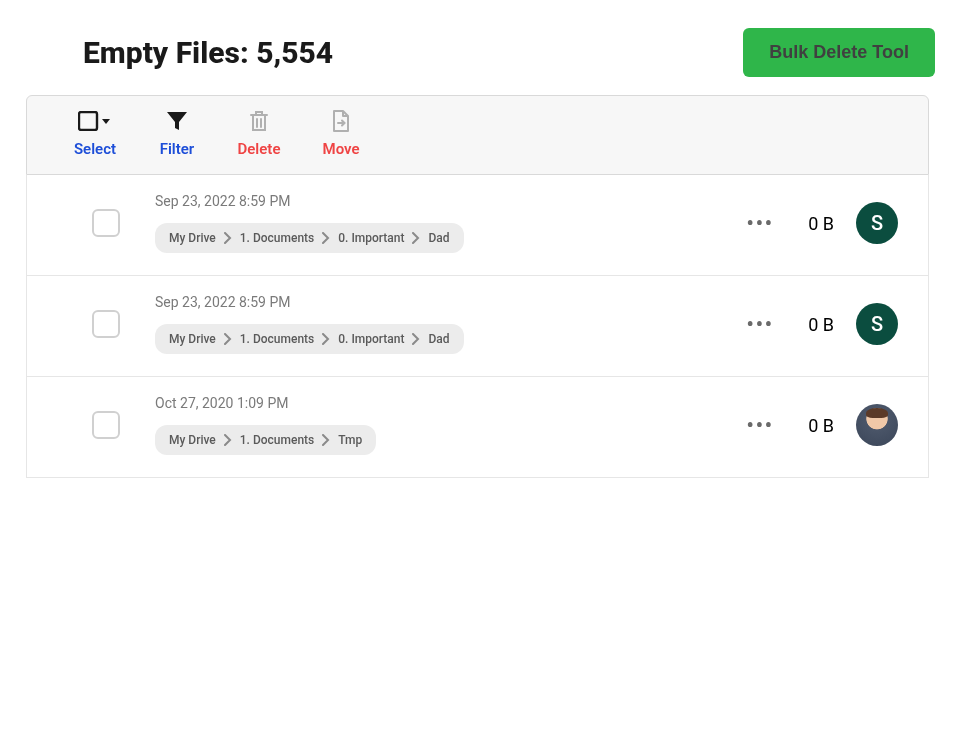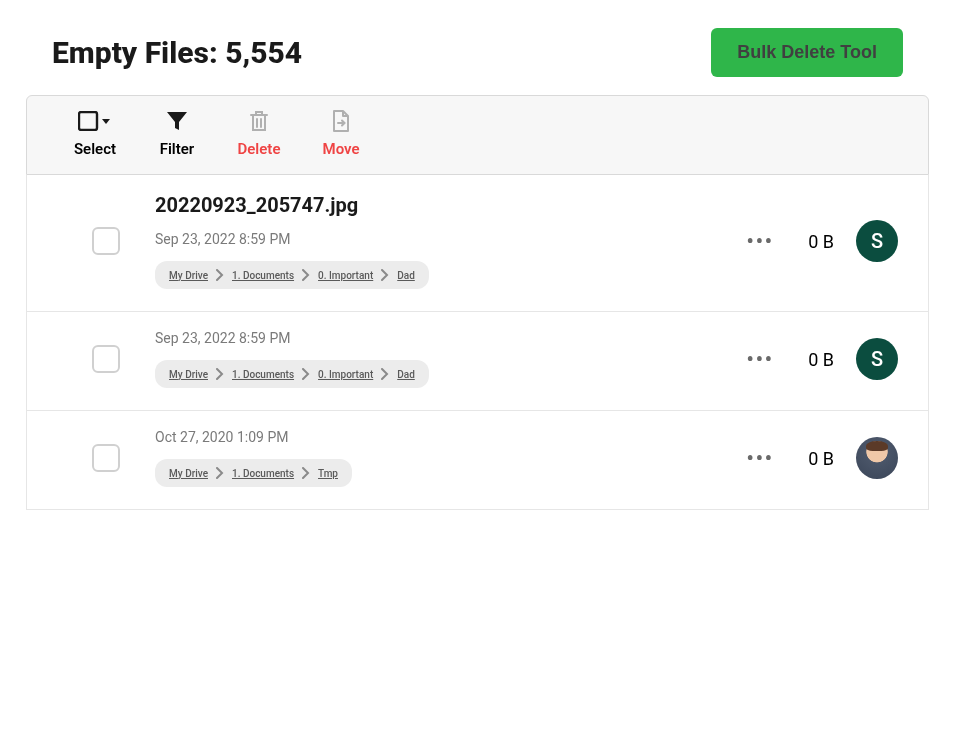--- a/index.html
+++ b/index.html
@@ -8,21 +8,22 @@
     background: #fff;
     color: #1a1a1a;
     width: 955px;
     height: 729px;
     overflow: hidden;
   }
   .header {
     display: flex;
     align-items: center;
     justify-content: space-between;
-    padding: 28px 52px 18px 52px;
+    padding: 28px 20px 18px 52px;
+    margin-left: 31px;
   }
   .title {
     font-size: 30px;
     font-weight: 800;
     color: #1a1a1a;
   }
   .bulk-btn {
     background: #2fb64a;
     color: #404040;
     border: none;
@@ -45,21 +46,21 @@
   }
   .tb-item {
     display: flex;
     flex-direction: column;
     align-items: center;
     gap: 8px;
     cursor: pointer;
     min-width: 48px;
   }
   .tb-icon { height: 22px; display: flex; align-items: center; justify-content: center; }
-  .tb-label { font-size: 15px; font-weight: 600; color: #000000; }
+  .tb-label { font-size: 15px; font-weight: 600; color: #1d4ed8; }
   .tb-item.disabled .tb-label { color: #ef4444; }
   .tb-item.disabled { cursor: default; }
   .list { margin: 0 26px; border-left: 1px solid #e6e6e6; border-right: 1px solid #e6e6e6; }
   .row {
     display: flex;
     align-items: center;
     padding: 18px 30px 22px 30px;
     border-bottom: 1px solid #e6e6e6;
     gap: 20px;
   }
@@ -76,25 +77,24 @@
   }
   .row-main { flex: 1; display: flex; flex-direction: column; gap: 14px; min-width: 0; }
   .row-name { font-size: 20px; font-weight: 700; color: #1a1a1a; }
   .row-date { font-size: 14px; color: #7a7a7a; }
   .crumbs {
     display: inline-flex;
     align-items: center;
     background: #ececec;
     border-radius: 12px;
     padding: 8px 14px;
-    font-size: 10px;
+    font-size: 12px;
     color: #5a5a5a;
     font-weight: 500;
     align-self: flex-start;
-    text-decoration: underline;
   }
   .crumb-sep { margin: 0 8px; display: inline-flex; }
   .row-right {
     display: flex;
     align-items: center;
     gap: 22px;
     flex-shrink: 0;
   }
   .dots { color: #6a6a6a; font-size: 20px; letter-spacing: 2px; cursor: pointer; font-weight: 700; padding: 4px; }
   .size { font-size: 18px; color: #000000; min-width: 34px; text-align: right; }
@@ -169,21 +169,20 @@
       </span>
       <span class="tb-label">Move</span>
     </div>
   </div>
 </div>
 
 <div class="list" id="file-list">
     <div class="row">
       <div class="checkbox"></div>
       <div class="row-main">
-        <div class="row-name">20220923_205747.jpg</div>
         <div class="row-date">Sep 23, 2022 8:59 PM</div>
         <div class="crumbs">
           <span>My Drive</span>
           <span class="crumb-sep">
             <svg width="8" height="12" viewBox="0 0 8 12">
               <path d="M1 1 L6 6 L1 11" fill="none" stroke="#8a8a8a" stroke-width="2" stroke-linecap="round"></path>
             </svg>
           </span>
           <span>1. Documents</span>
           <span class="crumb-sep">

